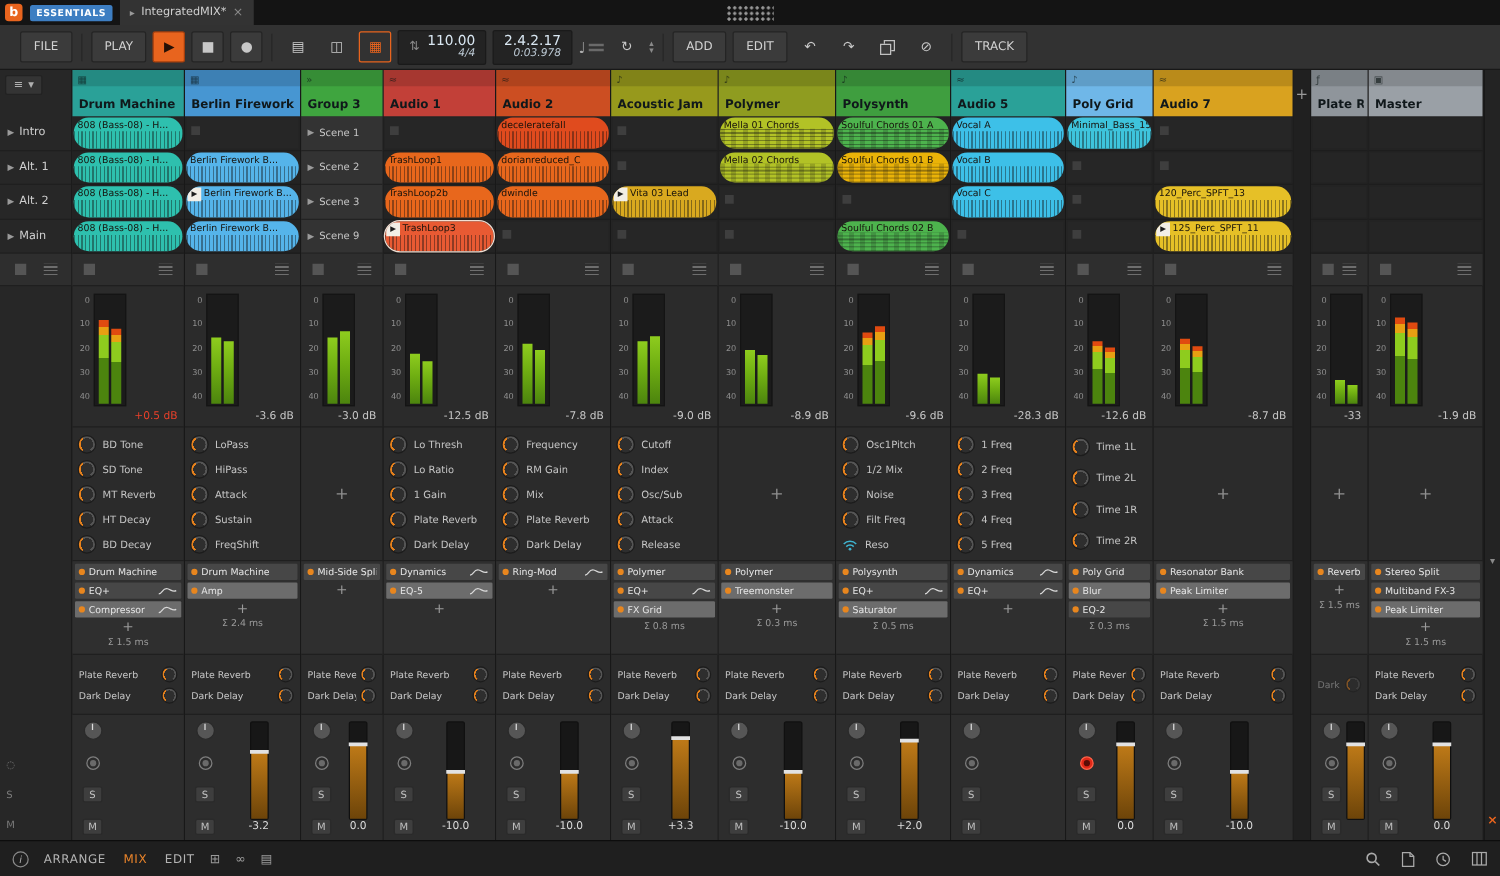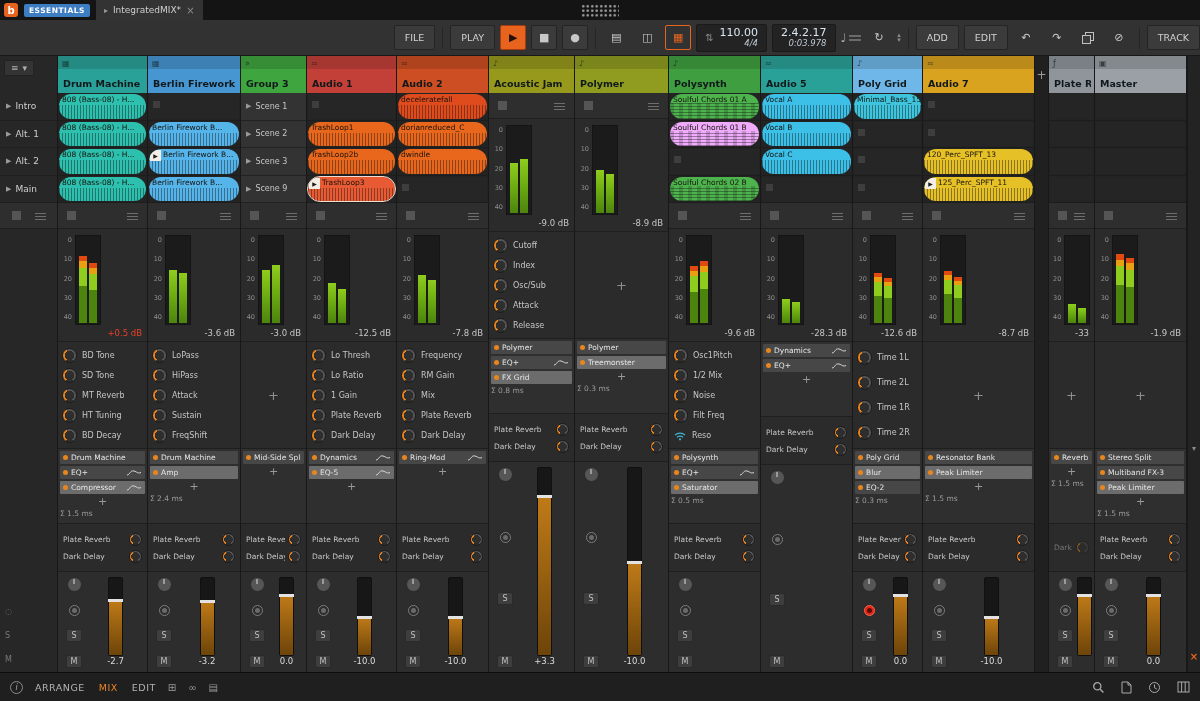--- a/index.html
+++ b/index.html
@@ -16,21 +16,21 @@
     padding:2px 5px; border-radius:2px; }
   .tab { height:20px; background:#333; display:flex; align-items:center; gap:5px; padding:0 8px;
     color:#cfcfcf; font-size:9px; }
   .tab-arrow { color:#9a9a9a; font-size:8px; }
   .tab-close { color:#8a8a8a; font-size:10px; }
   .dots { position:absolute; left:50%; top:4px; transform:translateX(-50%); width:38px; height:13px;
     background-image:radial-gradient(circle,#9a9a9a 1.1px,transparent 1.4px); background-size:4.5px 4.5px; }
 
   
   .toolbar { height:36px; background:#323232; border-bottom:1px solid #181818; display:flex;
-    align-items:center; gap:5px; padding:0 0; flex:0 0 36px;justify-content:flex-end; }
+    align-items:center; gap:5px; padding:0 16px; flex:0 0 36px; }
   .tb-btn { height:25px; background:#3b3b3b; border:1px solid #242424; border-radius:2px;
     color:#d2d2d2; font-size:9.5px; display:flex; align-items:center; padding:0 10px; }
   .tb-ic { width:26px; height:25px; background:#3b3b3b; border:1px solid #242424; border-radius:2px;
     color:#c8c8c8; font-size:11px; display:flex; align-items:center; justify-content:center; }
   .tb-ic.plain { background:transparent; border-color:transparent; }
   .tb-ic.play-on { background:#e8641e; color:#241006; border-color:#a33f0e; }
   .tb-ic.groove { background:transparent; border:1px solid #e8641e; color:#e8641e; }
   .sep { width:1px; height:22px; background:#262626; margin:0 2px; }
   .disp { height:28px; background:#232323; border:1px solid #1a1a1a; border-radius:2px;
     display:flex; align-items:center; gap:6px; padding:0 8px; }
@@ -121,21 +121,21 @@
     color:#8f8f8f; font-size:13px; }
 
   .devices { height:75px; flex:0 0 75px; background:#2f2f2f; border-bottom:1px solid #1f1f1f;
     display:flex; flex-direction:column; gap:2px; padding:2px; }
   .device { height:13px; flex:0 0 13px; background:#474747; border-radius:1px; display:flex;
     align-items:center; gap:3px; padding:0 3px; overflow:hidden; }
   .device.light { background:#6c6c6c; }
   .pw { width:5px; height:5px; flex:0 0 5px; border-radius:50%; background:#e8861e; }
   .dev-name { flex:1; font-size:7.5px; color:#e6e6e6; white-space:nowrap; overflow:hidden; }
   .dev-add { text-align:center; color:#9a9a9a; font-size:11px; line-height:11px; }
-  .latency { text-align:left; color:#9a9a9a; font-size:7.5px; }
+  .latency { text-align:center; color:#9a9a9a; font-size:7.5px; }
 
   .sends { height:48px; flex:0 0 48px; border-bottom:1px solid #1f1f1f; display:flex;
     flex-direction:column; justify-content:center; gap:4px; padding:0 5px; }
   .send { display:flex; align-items:center; gap:3px; }
   .send.disabled { opacity:.45; }
   .send-label { flex:1; font-size:7.5px; color:#c6c6c6; white-space:nowrap; overflow:hidden; }
   .send .knob { width:13px; height:13px; flex:0 0 13px; }
 
   .fader-sec { flex:1; background:#2d2d2d; display:flex; gap:4px; padding:5px 4px 3px 6px; }
   .fx-left { width:20px; flex:0 0 20px; display:flex; flex-direction:column;
@@ -335,21 +335,21 @@
             <div class="macro">
               <span class="knob"></span>
               <span class="macro-label">SD Tone</span>
             </div>
             <div class="macro">
               <span class="knob"></span>
               <span class="macro-label">MT Reverb</span>
             </div>
             <div class="macro">
               <span class="knob"></span>
-              <span class="macro-label">HT Tuning</span>
+              <span class="macro-label">HT Decay</span>
             </div>
             <div class="macro">
               <span class="knob"></span>
               <span class="macro-label">BD Decay</span>
             </div>
           </div>
           <div class="devices">
             <div class="device">
               <span class="pw"></span>
               <span class="dev-name">Drum Machine</span>
@@ -383,27 +383,20 @@
           </div>
           <div class="fader-sec">
             <div class="fx-left">
               <span class="pan"></span>
               <span class="arm">
                 <span class="dot"></span>
               </span>
               <span class="sbtn">S</span>
               <span class="mbtn">M</span>
             </div>
-            <div class="fx-right">
-              <div class="fader-track">
-                <div class="fader-fill" style="height: 72%;"></div>
-                <div class="fader-handle" style="bottom: calc(72% - 2px);"></div>
-              </div>
-              <div class="fader-val">-2.7</div>
-            </div>
           </div>
         </div>
         <div class="track-col" style="width: 93px; flex: 0 0 93px;">
           <div class="t-header" style="background: rgb(71, 150, 210);">
             <div class="t-icons">▦</div>
             <div class="t-name">Berlin Firework Kit</div>
           </div>
           <div class="clips">
             <div class="clip-row">
               <div class="slot">
@@ -811,20 +804,44 @@
               </div>
               <div class="fader-val">-10.0</div>
             </div>
           </div>
         </div>
         <div class="track-col" style="width: 86px; flex: 0 0 86px;">
           <div class="t-header" style="background: rgb(151, 153, 28);">
             <div class="t-icons">♪</div>
             <div class="t-name">Acoustic Jam</div>
           </div>
+          <div class="clips">
+            <div class="clip-row">
+              <div class="slot">
+                <span class="slot-sq"></span>
+              </div>
+            </div>
+            <div class="clip-row">
+              <div class="slot">
+                <span class="slot-sq"></span>
+              </div>
+            </div>
+            <div class="clip-row">
+              <div class="clip playing" style="background: rgb(217, 169, 31);">
+                <span class="play-badge">▶</span>
+                <div class="clip-label">Vita 03 Lead</div>
+                <div class="wave"></div>
+              </div>
+            </div>
+            <div class="clip-row">
+              <div class="slot">
+                <span class="slot-sq"></span>
+              </div>
+            </div>
+          </div>
           <div class="stoprow">
             <span class="stop-sq"></span>
             <span class="lines-icon"></span>
           </div>
           <div class="meter">
             <div class="scale">
               <span>0</span>
               <span>10</span>
               <span>20</span>
               <span>30</span>
@@ -902,20 +919,44 @@
               </div>
               <div class="fader-val">+3.3</div>
             </div>
           </div>
         </div>
         <div class="track-col" style="width: 94px; flex: 0 0 94px;">
           <div class="t-header" style="background: rgb(143, 156, 32);">
             <div class="t-icons">♪</div>
             <div class="t-name">Polymer</div>
           </div>
+          <div class="clips">
+            <div class="clip-row">
+              <div class="clip notes" style="background: rgb(178, 194, 38);">
+                <div class="clip-label">Mella 01 Chords</div>
+                <div class="wave"></div>
+              </div>
+            </div>
+            <div class="clip-row">
+              <div class="clip notes" style="background: rgb(178, 194, 38);">
+                <div class="clip-label">Mella 02 Chords</div>
+                <div class="wave"></div>
+              </div>
+            </div>
+            <div class="clip-row">
+              <div class="slot">
+                <span class="slot-sq"></span>
+              </div>
+            </div>
+            <div class="clip-row">
+              <div class="slot">
+                <span class="slot-sq"></span>
+              </div>
+            </div>
+          </div>
           <div class="stoprow">
             <span class="stop-sq"></span>
             <span class="lines-icon"></span>
           </div>
           <div class="meter">
             <div class="scale">
               <span>0</span>
               <span>10</span>
               <span>20</span>
               <span>30</span>
@@ -976,21 +1017,21 @@
             <div class="t-name">Polysynth</div>
           </div>
           <div class="clips">
             <div class="clip-row">
               <div class="clip notes" style="background: rgb(77, 179, 77);">
                 <div class="clip-label">Soulful Chords 01 A</div>
                 <div class="wave"></div>
               </div>
             </div>
             <div class="clip-row">
-              <div class="clip notes" style="background: #f0abfc;">
+              <div class="clip notes" style="background: #eab308;">
                 <div class="clip-label">Soulful Chords 01 B</div>
                 <div class="wave"></div>
               </div>
             </div>
             <div class="clip-row">
               <div class="slot">
                 <span class="slot-sq"></span>
               </div>
             </div>
             <div class="clip-row">
@@ -1073,20 +1114,27 @@
           </div>
           <div class="fader-sec">
             <div class="fx-left">
               <span class="pan"></span>
               <span class="arm">
                 <span class="dot"></span>
               </span>
               <span class="sbtn">S</span>
               <span class="mbtn">M</span>
             </div>
+            <div class="fx-right">
+              <div class="fader-track">
+                <div class="fader-fill" style="height: 82%;"></div>
+                <div class="fader-handle" style="bottom: calc(82% - 2px);"></div>
+              </div>
+              <div class="fader-val">+2.0</div>
+            </div>
           </div>
         </div>
         <div class="track-col" style="width: 92px; flex: 0 0 92px;">
           <div class="t-header" style="background: rgb(42, 161, 152);">
             <div class="t-icons">≈</div>
             <div class="t-name">Audio 5</div>
           </div>
           <div class="clips">
             <div class="clip-row">
               <div class="clip" style="background: rgb(61, 192, 232);">
@@ -1122,20 +1170,42 @@
               <span>10</span>
               <span>20</span>
               <span>30</span>
               <span>40</span>
             </div>
             <div class="bars">
               <div class="bar" style="height: 28%;"></div>
               <div class="bar" style="height: 24%;"></div>
             </div>
             <div class="db">-28.3 dB</div>
+          </div>
+          <div class="macros">
+            <div class="macro">
+              <span class="knob"></span>
+              <span class="macro-label">1 Freq</span>
+            </div>
+            <div class="macro">
+              <span class="knob"></span>
+              <span class="macro-label">2 Freq</span>
+            </div>
+            <div class="macro">
+              <span class="knob"></span>
+              <span class="macro-label">3 Freq</span>
+            </div>
+            <div class="macro">
+              <span class="knob"></span>
+              <span class="macro-label">4 Freq</span>
+            </div>
+            <div class="macro">
+              <span class="knob"></span>
+              <span class="macro-label">5 Freq</span>
+            </div>
           </div>
           <div class="devices">
             <div class="device">
               <span class="pw"></span>
               <span class="dev-name">Dynamics</span>
               <svg width="16" height="9" viewBox="0 0 16 9">
                 <path d="M1 7C4 7 4 2 8 3c3 .8 4 3 7 1.5" stroke="#d8d8d8" stroke-width="1" fill="none"></path>
               </svg>
             </div>
             <div class="device">

